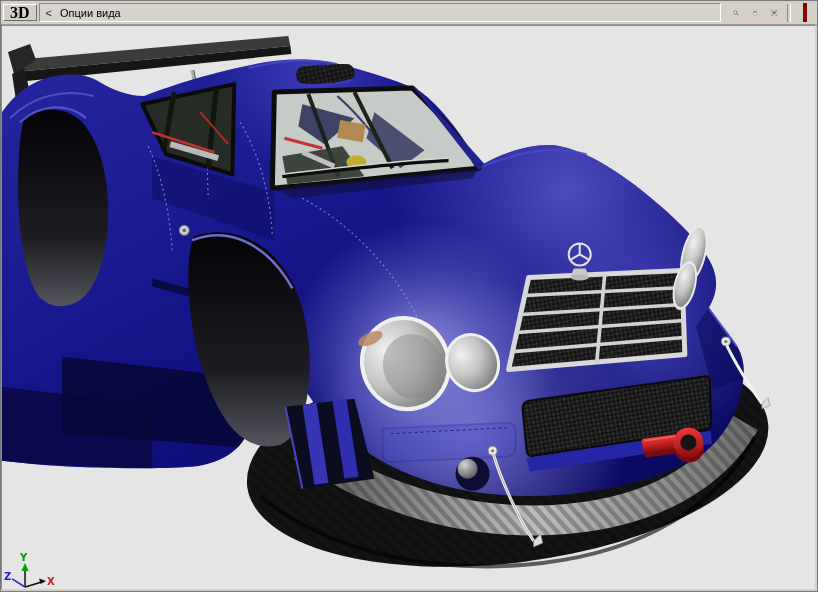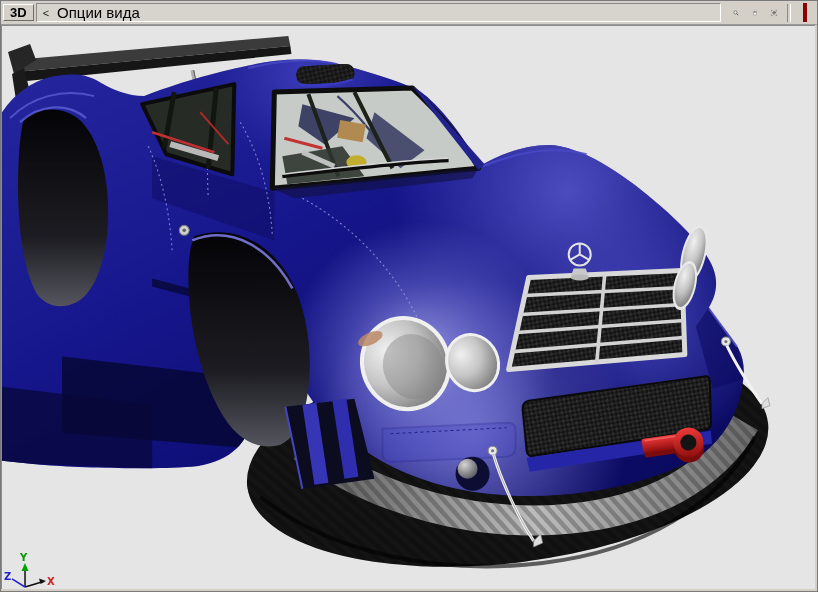--- a/index.html
+++ b/index.html
@@ -14,29 +14,29 @@
   }
   
   .toolbar{
     height:23px;flex:0 0 23px;display:flex;align-items:center;
     background:#d4d0c8;border-bottom:1px solid #9a9a9a;
     padding:0 2px;gap:2px;
   }
   .tb-btn{
     height:17px;min-width:26px;display:flex;align-items:center;justify-content:center;
     background:#d4d0c8;border:1px solid;border-color:#ffffff #6d6d6d #6d6d6d #ffffff;
-    font-size:13px;font-weight:bold;color:#000;cursor:default;
+    font-size:16px;font-weight:bold;color:#000;cursor:default;font-family:Liberation Serif, serif;
   }
   .tb-panel{
     flex:1;height:17px;display:flex;align-items:center;gap:8px;
     border:1px solid;border-color:#8a8a8a #ffffff #ffffff #8a8a8a;
     background:#d7d4cd;padding:0 6px;font-size:11px;color:#000;
   }
   .tb-back{font-size:11px;color:#222;cursor:default;}
-  .tb-title{font-size:15px;color:#000;}
+  .tb-title{font-size:11px;color:#000;}
   .tb-icons{display:flex;align-items:center;gap:1px;margin-left:4px;}
   .tb-icon{
     width:18px;height:18px;display:flex;align-items:center;justify-content:center;
     background:transparent;border:none;cursor:default;
   }
   .tb-sep{width:2px;height:18px;margin:0 3px;
     border-left:1px solid #8a8a8a;border-right:1px solid #ffffff;}
   .stop-btn{
     width:15px;height:15px;margin:0 2px;
     border:2px solid #8b0000;

